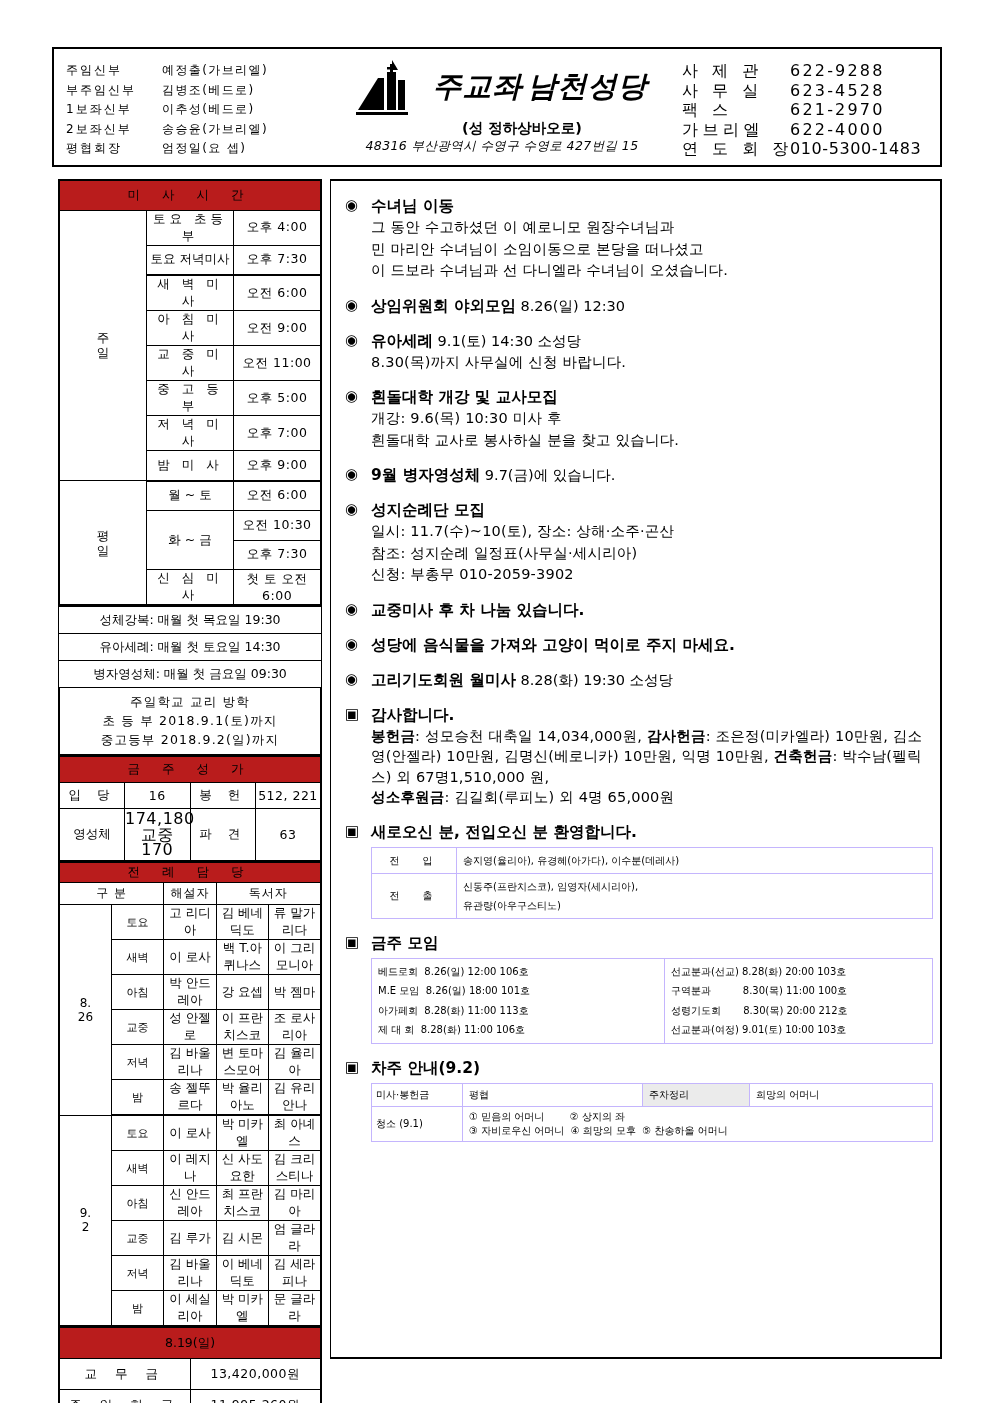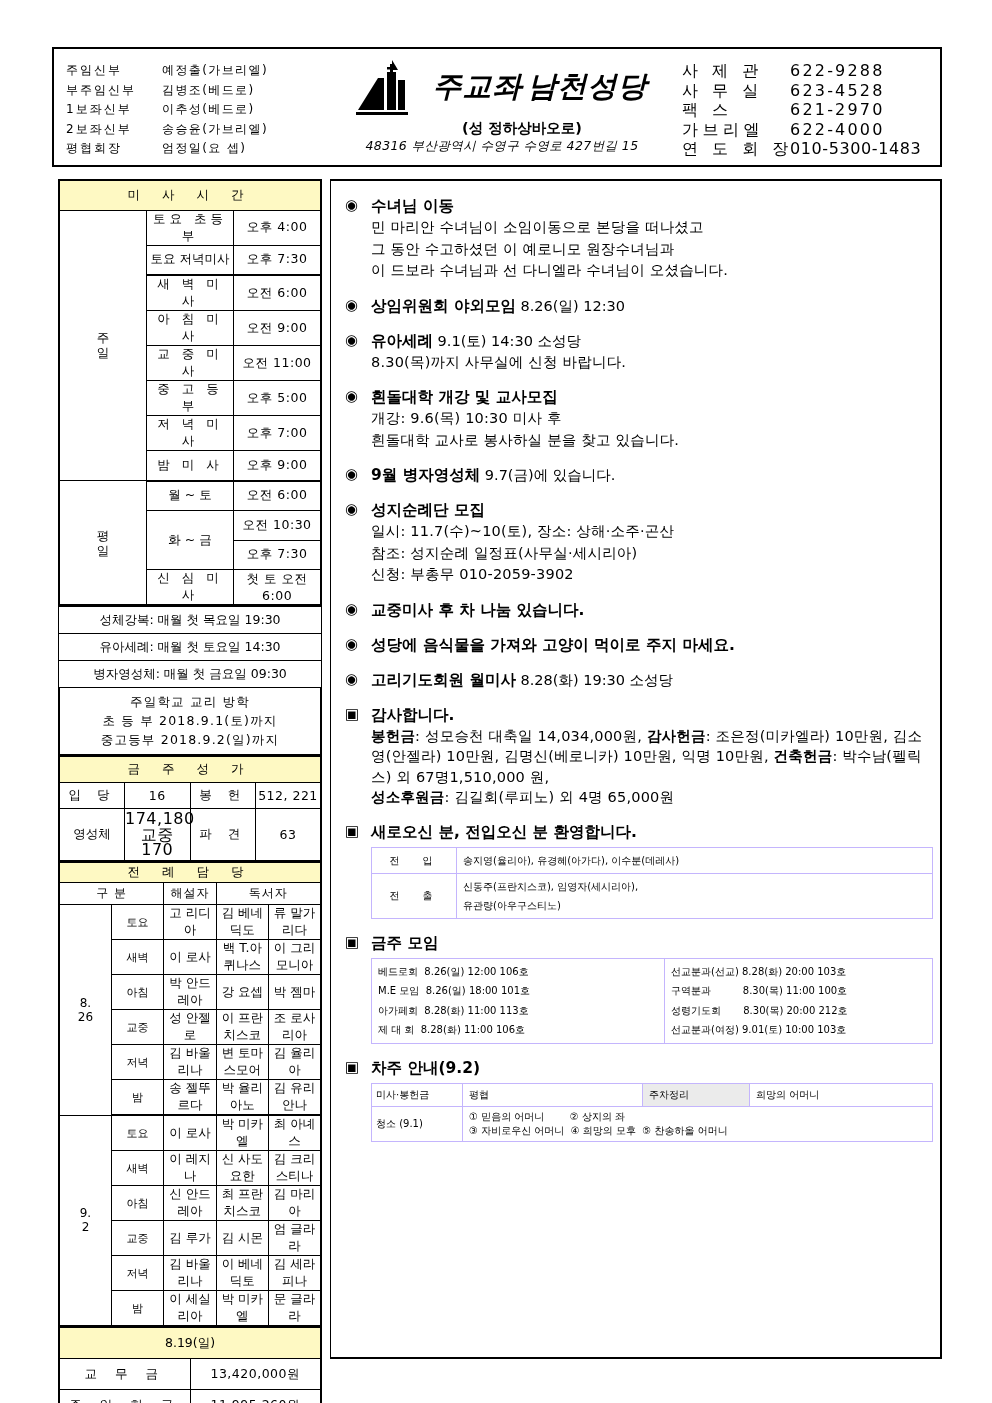--- a/index.html
+++ b/index.html
@@ -58,21 +58,21 @@
   
   .leftcol{
     position:absolute;left:58px;top:179px;width:264px;
   }
   table.t{border-collapse:collapse;width:100%;table-layout:fixed;}
   table.t td,table.t th{
     border:1px solid #000;padding:0;text-align:center;vertical-align:middle;
     font-size:12.5px;font-weight:normal;
   }
   .band{
-    background:#fef9c3;font-weight:bold;font-size:17px;letter-spacing:9px;
+    background:#b91c1c;font-weight:bold;font-size:17px;letter-spacing:9px;
     height:28px;border:2px solid #000;
   }
   .band.nolet{letter-spacing:0px;}
   .outer{border:2px solid #000;}
 
   
   .mass td{height:28.5px;}
   .mass .vday{width:24px;letter-spacing:0px;line-height:15px;font-size:12.5px;}
   .mass .name{letter-spacing:4px;}
   .mass .name.nl{letter-spacing:0px;}
@@ -422,22 +422,22 @@
     </tbody>
       </table>
 
   </div>
 
   <div class="maincol">
 
     <div class="ann">
       <span class="mk">◉</span>
       <div class="ttl"><span>수녀님 이동</span><span class="rg"></span></div>
+      <div class="ln">그 동안 수고하셨던 이 예로니모 원장수녀님과</div>
       <div class="ln">민 마리안 수녀님이 소임이동으로 본당을 떠나셨고</div>
-      <div class="ln">그 동안 수고하셨던 이 예로니모 원장수녀님과</div>
       <div class="ln">이 드보라 수녀님과 선 다니엘라 수녀님이 오셨습니다.</div>
     </div>
 
     <div class="ann">
       <span class="mk">◉</span>
       <div class="ttl"><span>상임위원회 야외모임</span><span class="rg"> 8.26(일) 12:30</span></div>
     </div>
 
     <div class="ann">
       <span class="mk">◉</span>

